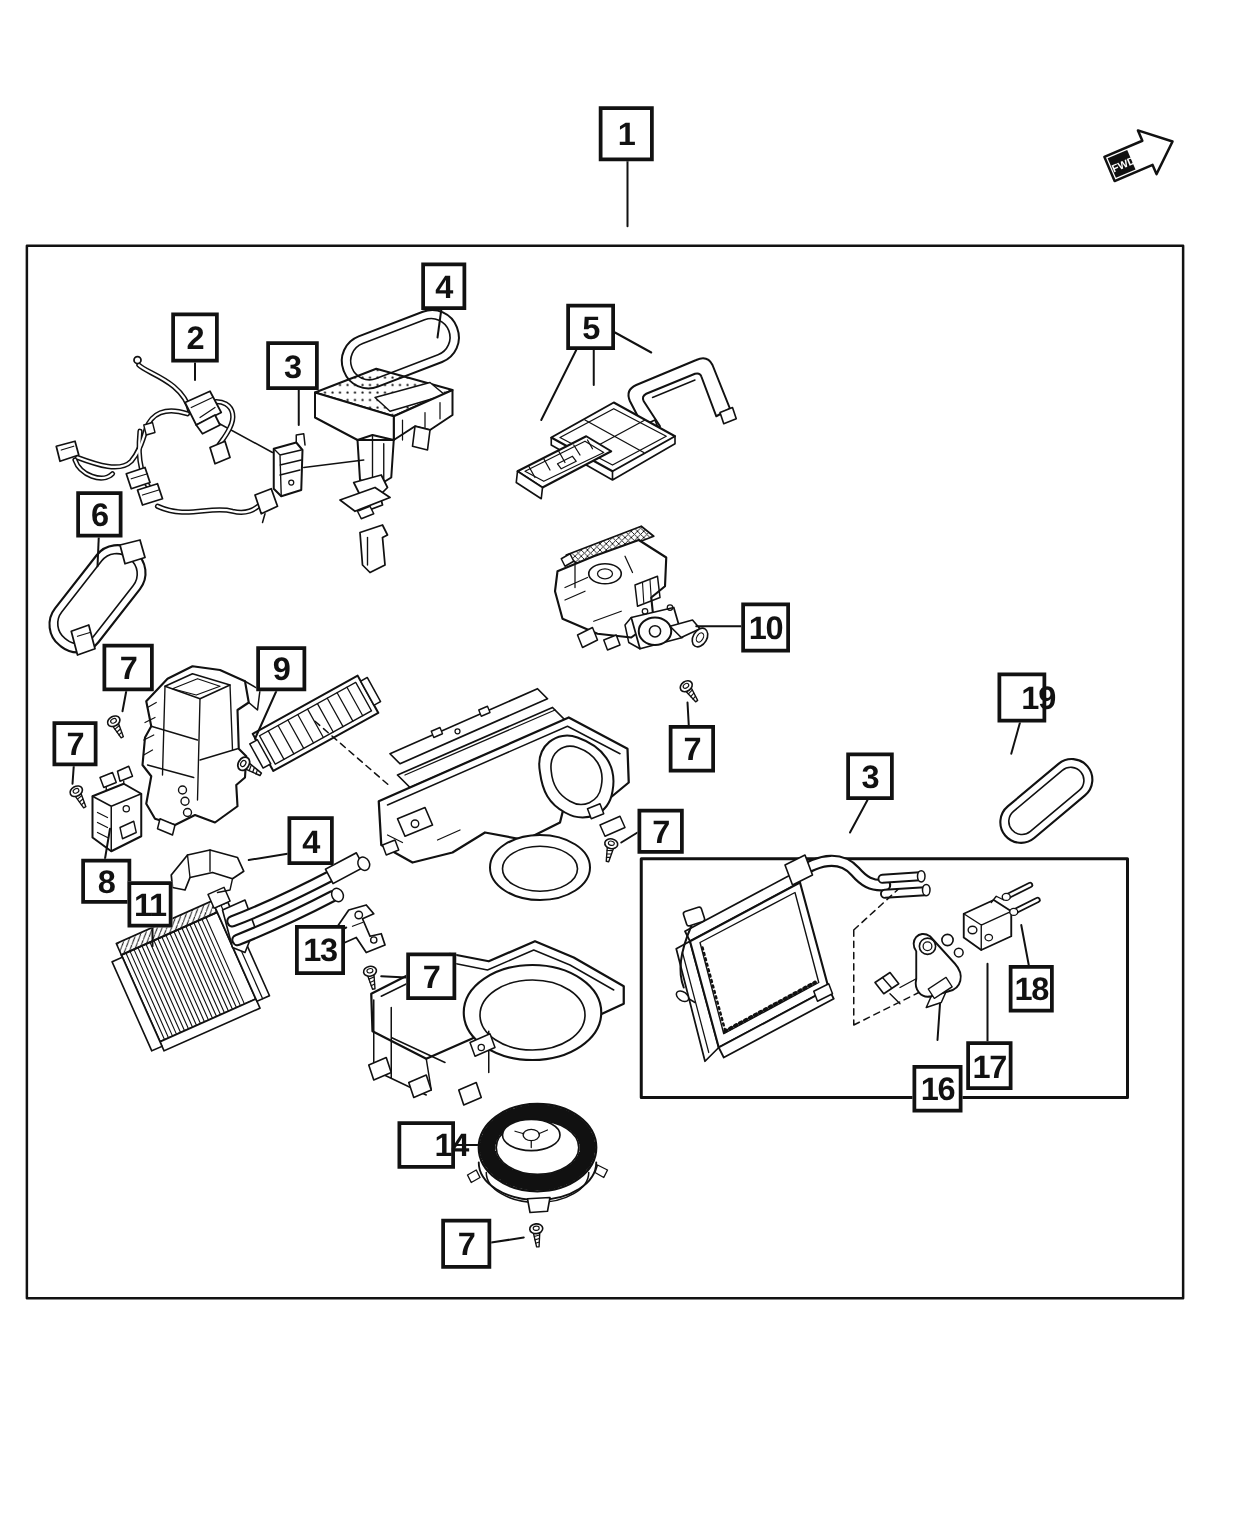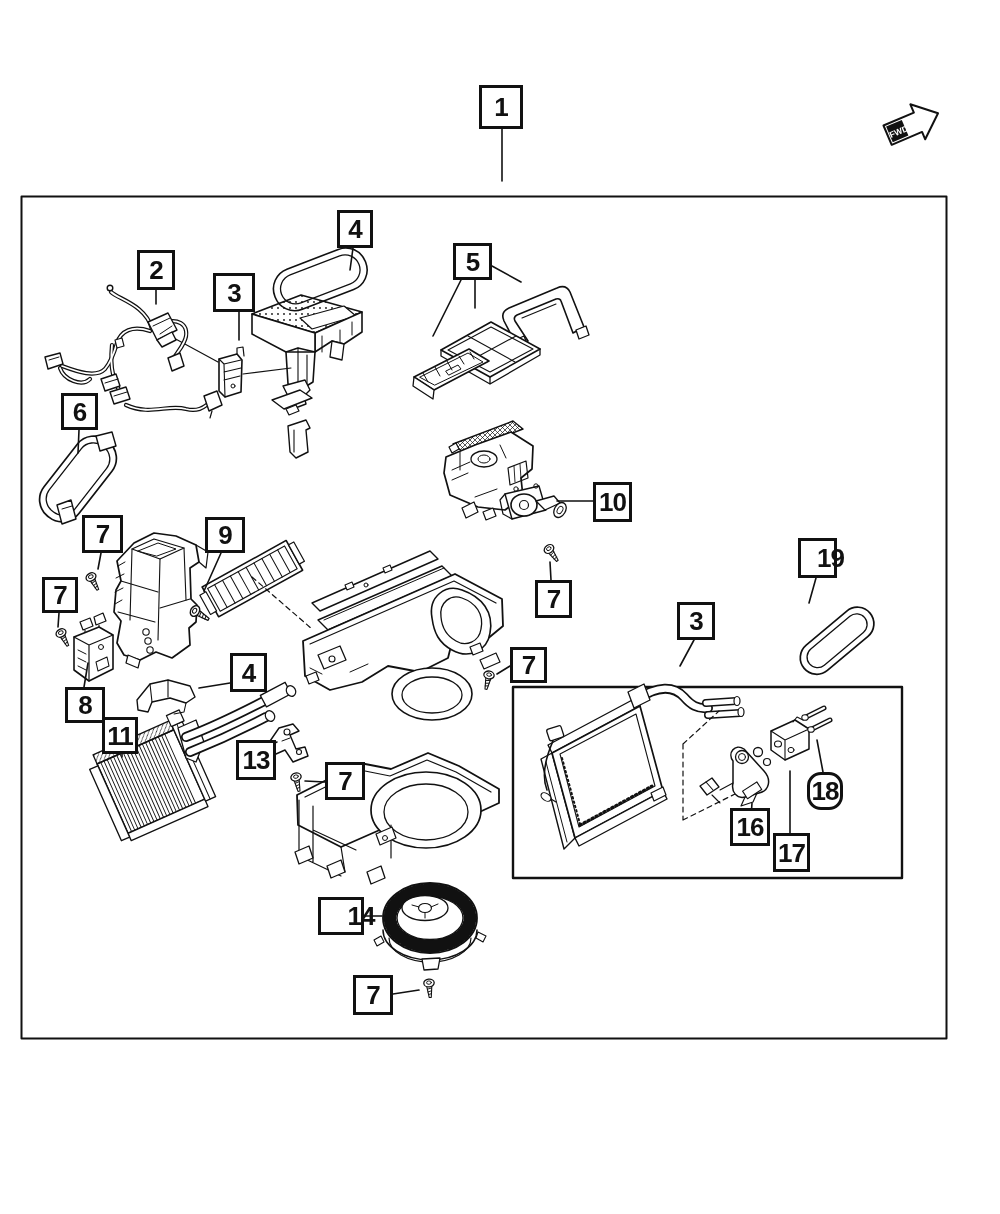--- a/index.html
+++ b/index.html
@@ -423,41 +423,41 @@
       </div>
       <div class="callout" style="left: 65px; top: 687px; width: 40px; height: 36px;">
         <span>8</span>
       </div>
       <div class="callout" style="left: 205px; top: 517px; width: 40px; height: 36px;">
         <span>9</span>
       </div>
       <div class="callout" style="left: 593px; top: 482px; width: 39px; height: 40px;">
         <span>10</span>
       </div>
-      <div class="callout" style="left: 102px; top: 705px; width: 36px; height: 37px; margin-top: 12px;">
+      <div class="callout" style="left: 102px; top: 705px; width: 36px; height: 37px;">
         <span>11</span>
       </div>
       <div class="callout" style="left: 230px; top: 653px; width: 37px; height: 39px;">
         <span>4</span>
       </div>
       <div class="callout" style="left: 212px; top: 740px; width: 40px; height: 40px; margin-left: 24px;">
         <span>13</span>
       </div>
       <div class="callout" style="left: 318px; top: 897px; width: 39px; height: 38px; padding-left: 40px;">
         <span>14</span>
       </div>
       <div class="callout" style="left: 677px; top: 602px; width: 38px; height: 38px;">
         <span>3</span>
       </div>
-      <div class="callout" style="left: 730px; top: 808px; width: 40px; height: 38px;">
+      <div class="callout" style="left: 730px; top: 852px; width: 40px; height: 38px;">
         <span>16</span>
       </div>
       <div class="callout" style="left: 773px; top: 833px; width: 37px; height: 39px; justify-content: center;">
         <span>17</span>
       </div>
-      <div class="callout" style="left: 807px; top: 772px; width: 36px; height: 38px; border-radius: 14px;">
+      <div class="callout" style="left: 807px; top: 772px; width: 36px; height: 38px;">
         <span>18</span>
       </div>
       <div class="callout" style="left: 798px; top: 538px; width: 39px; height: 40px; padding-left: 26px;">
         <span>19</span>
       </div>
     </div>
 </div>
 
 </body></html>

